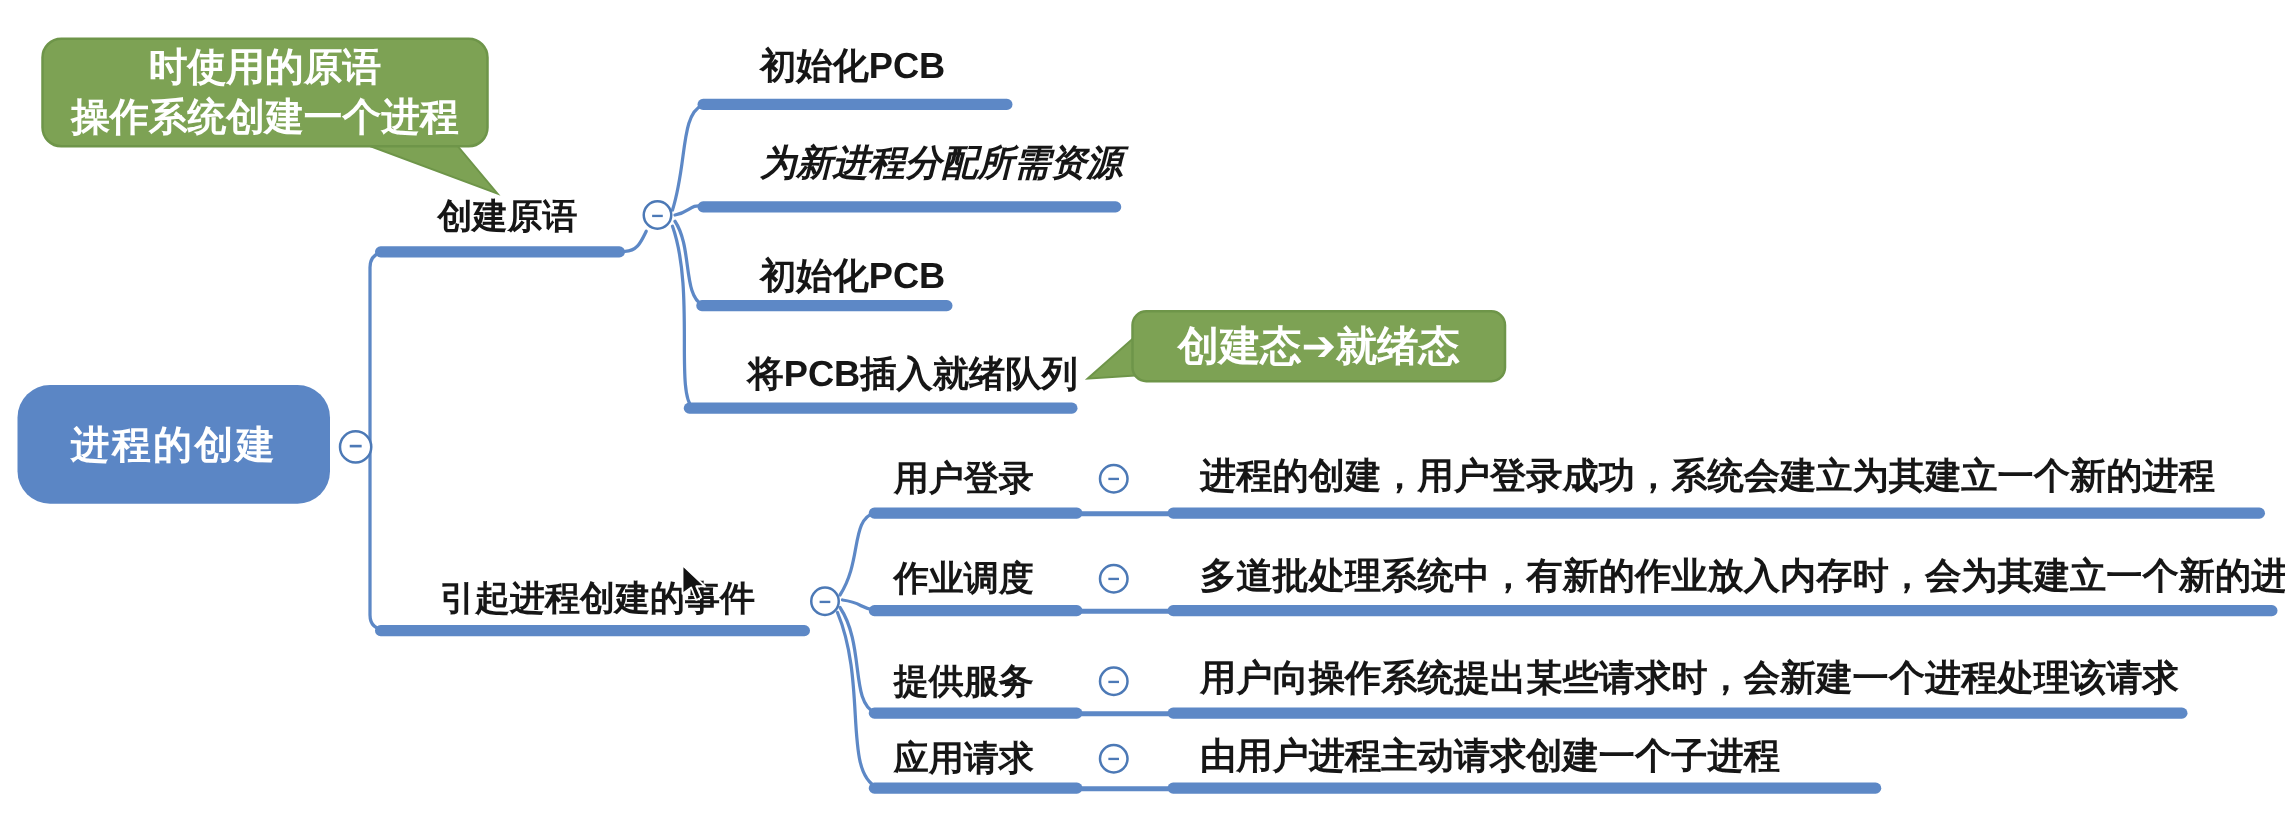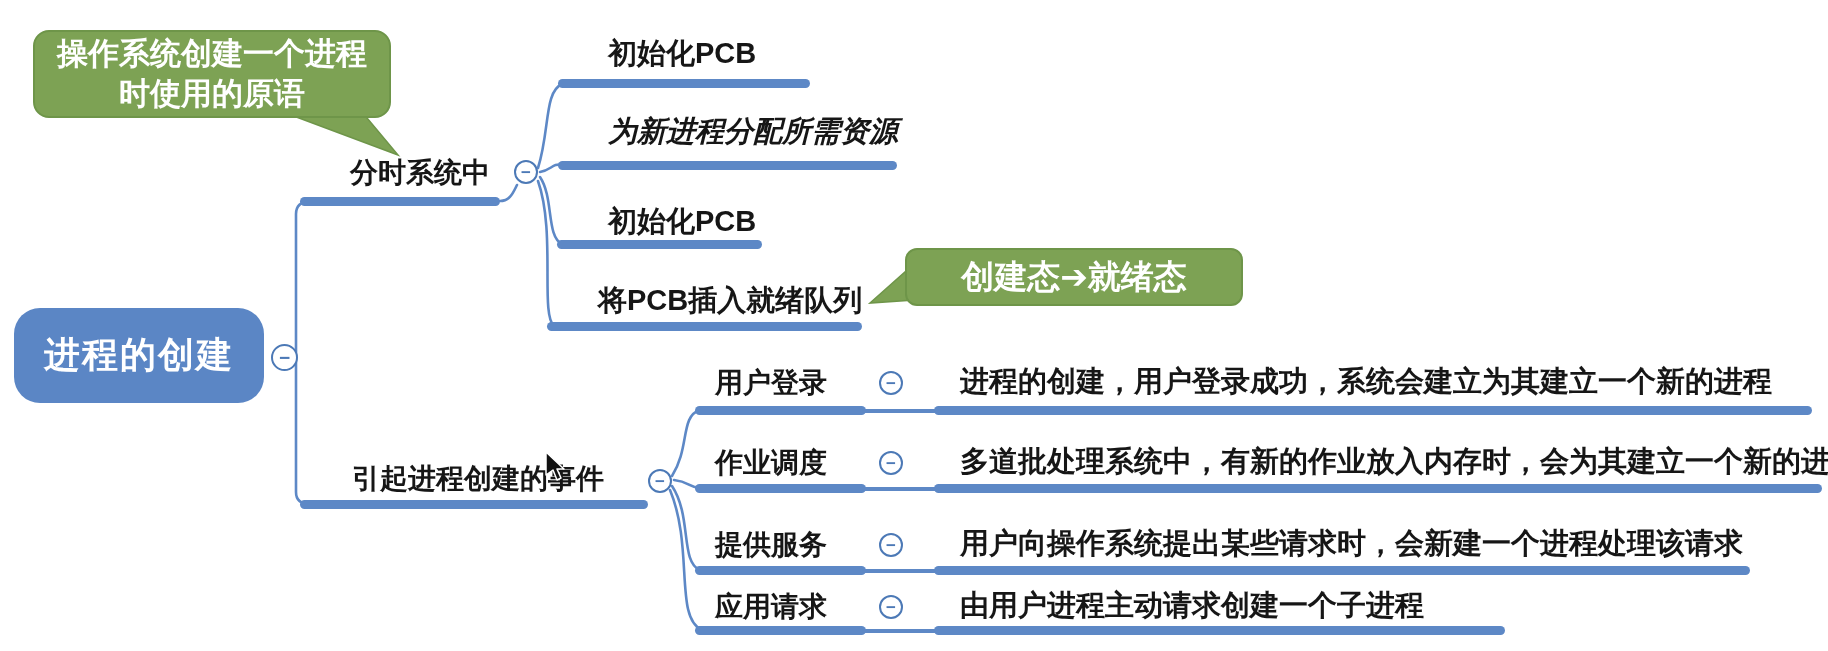--- a/index.html
+++ b/index.html
@@ -16,30 +16,30 @@
   .minus{
     position:absolute;width:24px;height:24px;border-radius:50%;
     border:2px solid #4c79b6;background:#fff;color:#4c79b6;
     display:flex;align-items:center;justify-content:center;
     font-size:17px;font-weight:700;line-height:1;box-sizing:border-box;cursor:pointer;
   }
   .minus.root-m{width:27px;height:27px;font-size:19px;}
   .rootnode{
     position:absolute;left:14px;top:308px;width:250px;height:95px;border-radius:26px;
     background:#5b86c5;color:#fff;display:flex;align-items:center;justify-content:center;
-    font-size:36px;font-weight:700;letter-spacing:2px;
+    font-size:31px;font-weight:700;letter-spacing:2px;
   }
   .callout{
     position:absolute;background:#7da254;border:2px solid #6e9549;border-radius:16px;
     color:#fff;font-weight:700;display:flex;flex-direction:column;
     align-items:center;justify-content:center;box-sizing:border-box;text-align:center;
   }
   .callout .cl-line{display:block;}
   #callout-primitive{left:33px;top:30px;width:358px;height:88px;font-size:31px;line-height:40px;}
-  #callout-state{left:905px;top:248px;width:338px;height:58px;font-size:33px;border-radius:12px;}
+  #callout-state{left:905px;top:248px;width:300px;height:58px;font-size:33px;border-radius:12px;}
 </style>
 </head>
 <body>
 
 <div id="canvas">
 
   <svg class="layer" width="1828" height="651" viewBox="0 0 1828 651">
     <g fill="none" stroke="#5d88c6" stroke-width="2.6" stroke-linecap="round">
 
       <path d="M 310,201 Q 296,202 296,214 L 296,492 Q 296,504 310,504"></path>
@@ -60,29 +60,29 @@
     <polygon points="283,112 362,112 398,155" fill="#7da254" stroke="#6e9549" stroke-width="1.5"></polygon>
     <polygon points="914,264 914,300 870,303" fill="#7da254" stroke="#6e9549" stroke-width="1.5"></polygon>
   </svg>
 
   <div class="rootnode">进程的创建</div>
   <div class="minus root-m" style="left:271px;top:344px;">
     <span>−</span>
   </div>
 
   <div class="callout" id="callout-primitive">
+    <span class="cl-line">时使用的原语</span>
     <span class="cl-line">操作系统创建一个进程</span>
-    <span class="cl-line">时使用的原语</span>
   </div>
 
   <div class="callout" id="callout-state">
     <span>创建态➔就绪态</span>
   </div>
 
-  <div class="lbl" style="left:350px;top:156px;">分时系统中</div>
+  <div class="lbl" style="left:350px;top:156px;">创建原语</div>
   <div class="bar" style="left:300px;top:197px;width:200px;"></div>
   <div class="minus" style="left:514px;top:160px;">
     <span>−</span>
   </div>
 
   <div class="lbl big" style="left:608px;top:36px;">初始化PCB</div>
   <div class="bar" style="left:558px;top:79px;width:252px;"></div>
 
   <div class="lbl big" style="left:608px;top:114px;font-style:italic;">为新进程分配所需资源</div>
   <div class="bar" style="left:558px;top:161px;width:339px;"></div>

